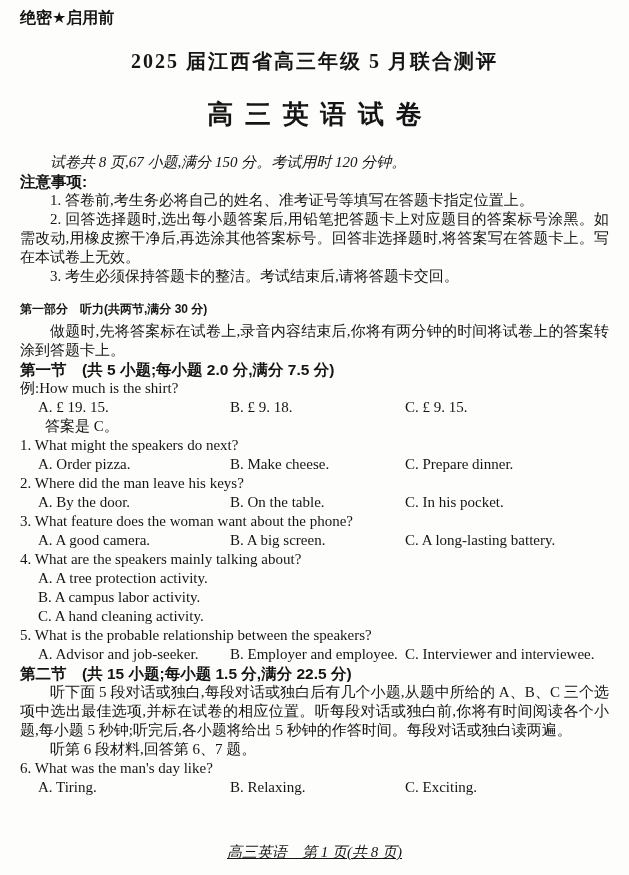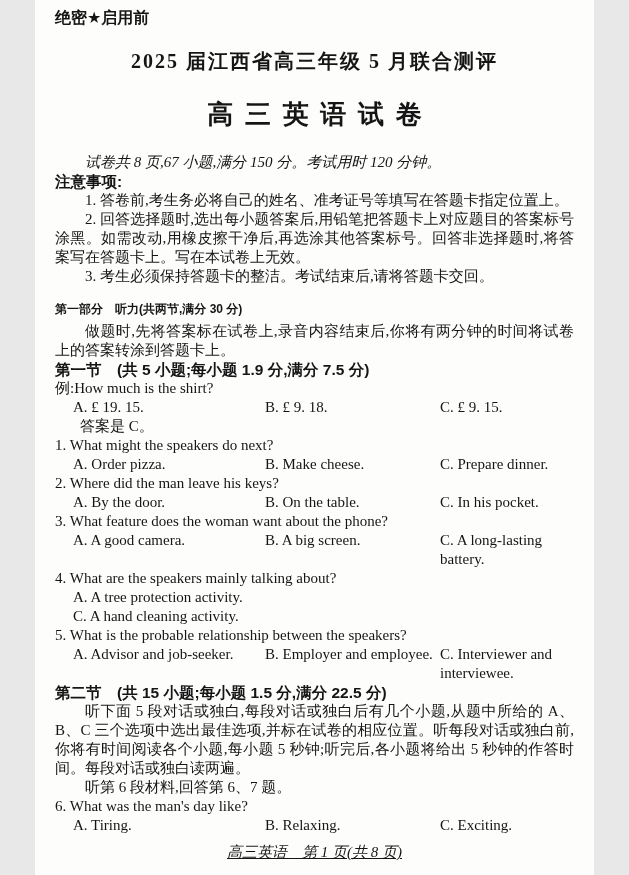--- a/index.html
+++ b/index.html
@@ -1,18 +1,18 @@
 <!DOCTYPE html>
 <html><head>
 <meta charset="utf-8">
 <style>
   html, body { margin: 0; padding: 0; background: #e8e8e8; }
   .page {
     position: relative;
-    width: 559px; height: 875px;
+    width: 629px; height: 875px;
     margin: 0 auto;
     background: #fdfdfc;
     color: #151515;
     font-family: "Liberation Serif", "DejaVu Serif", serif;
     font-size: 15px;
     line-height: 19px;
     box-sizing: border-box;
     padding: 8px 20px 0 20px;
     overflow: hidden;
   }
@@ -77,21 +77,21 @@
     <div class="hei notice-heading">注意事项:</div>
     <p class="para">1. 答卷前,考生务必将自己的姓名、准考证号等填写在答题卡指定位置上。</p>
     <p class="para">2. 回答选择题时,选出每小题答案后,用铅笔把答题卡上对应题目的答案标号涂黑。如需改动,用橡皮擦干净后,再选涂其他答案标号。回答非选择题时,将答案写在答题卡上。写在本试卷上无效。</p>
     <p class="para">3. 考生必须保持答题卡的整洁。考试结束后,请将答题卡交回。</p>
   </div>
 
   <div class="hei part-heading">第一部分　听力(共两节,满分 30 分)</div>
 
   <p class="para">做题时,先将答案标在试卷上,录音内容结束后,你将有两分钟的时间将试卷上的答案转涂到答题卡上。</p>
 
-  <div class="hei section-heading">第一节　(共 5 小题;每小题 1.9 分,满分 7.5 分)</div>
+  <div class="hei section-heading">第一节　(共 5 小题;每小题 2.0 分,满分 7.5 分)</div>
 
 
   <div>
     <p class="q-line">例:How much is the shirt?</p>
     <div class="opts-row">
       <span>A. £ 19. 15.</span>
       <span>B. £ 9. 18.</span>
       <span>C. £ 9. 15.</span>
     </div>
     <p class="q-line answer-note">答案是 C。</p>
@@ -121,20 +121,21 @@
       <span>A. A good camera.</span>
       <span>B. A big screen.</span>
       <span>C. A long-lasting battery.</span>
     </div>
   </div>
 
   <div>
     <p class="q-line">4. What are the speakers mainly talking about?</p>
     <div class="opts-stack">
       <div>A. A tree protection activity.</div>
+      <div>B. A campus labor activity.</div>
       <div>C. A hand cleaning activity.</div>
     </div>
   </div>
 
   <div>
     <p class="q-line">5. What is the probable relationship between the speakers?</p>
     <div class="opts-row">
       <span>A. Advisor and job-seeker.</span>
       <span>B. Employer and employee.</span>
       <span>C. Interviewer and interviewee.</span>

